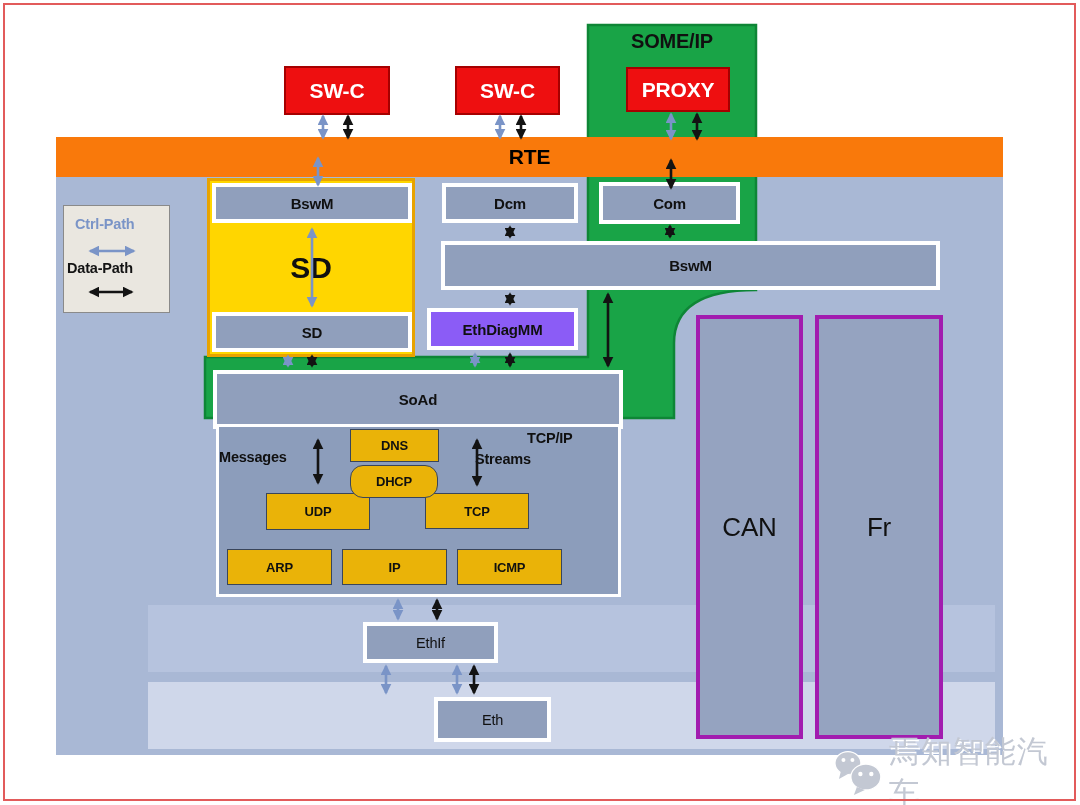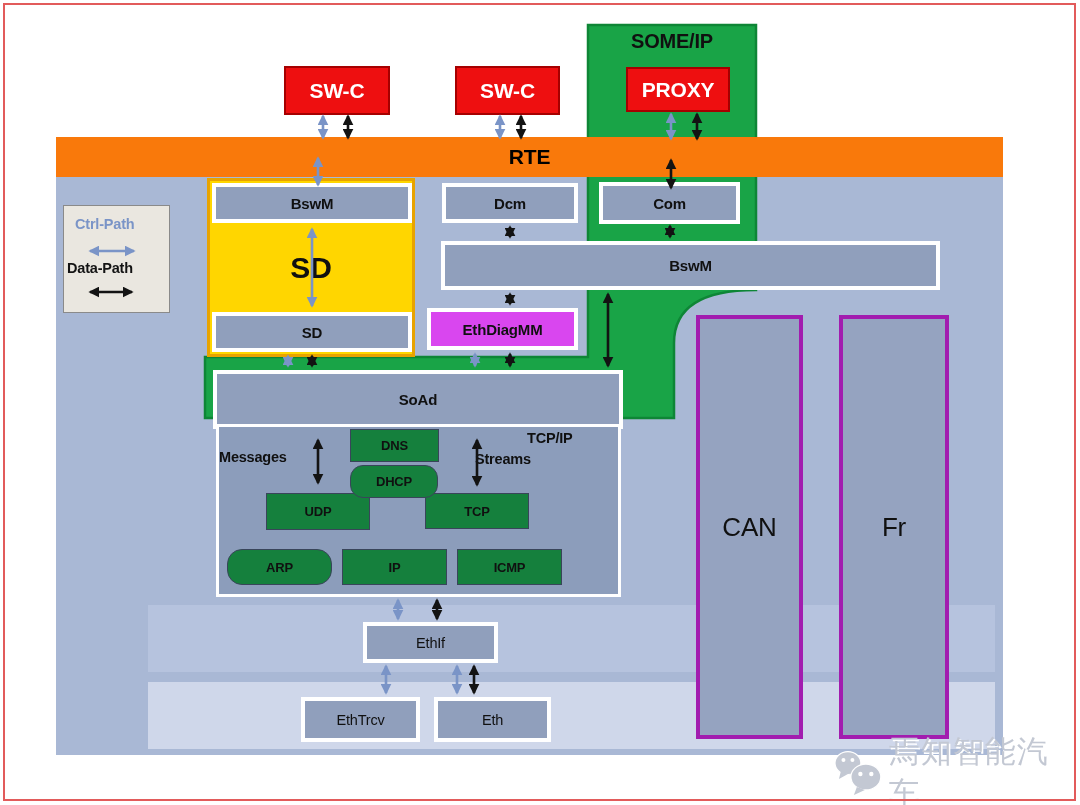--- a/index.html
+++ b/index.html
@@ -13,30 +13,30 @@
   .band1{left:148px;top:605px;width:847px;height:67px;background:#b6c3de;z-index:2;}
   .band2{left:148px;top:682px;width:847px;height:67px;background:#cfd7ea;z-index:2;}
   .greenshape{left:0;top:0;width:1080px;height:805px;z-index:3;pointer-events:none;}
   .rtebar{left:56px;top:137px;width:947px;height:40px;background:#f9790b;z-index:4;
     display:flex;align-items:center;justify-content:center;color:#000000;font-weight:bold;font-size:21px;}
   .redbox{background:#ee0f10;border:2.5px solid #a60000;display:flex;align-items:center;justify-content:center;
     color:#fff;font-weight:bold;font-size:21px;z-index:6;}
   .module{border:4px solid #ffffff;background:#909fbc;display:flex;align-items:center;justify-content:center;
     font-weight:bold;font-size:15px;z-index:6;}
   .module.plain{font-weight:normal;font-size:14.5px;}
-  .graybox{background:#d946ef;}
+  .graybox{background:#8b5cf6;}
   .busbox{border:4px solid #a21caf;background:#95a3c0;display:flex;align-items:center;justify-content:center;
     font-weight:normal;font-size:26px;z-index:6;}
   .yellowbox{left:207px;top:178px;width:208px;height:179px;background:#ffd600;border:3px solid #e8a300;z-index:5;}
   .sdbig{left:207px;top:250px;width:208px;height:36px;display:flex;align-items:center;justify-content:center;
     font-weight:bold;font-size:30px;z-index:6;}
   .someiplabel{left:588px;top:28px;width:168px;height:26px;display:flex;align-items:center;justify-content:center;
     font-weight:bold;font-size:20px;z-index:6;}
   .tcpippanel{left:216px;top:424px;width:405px;height:173px;background:#8c9dbb;border:3px solid #ffffff;z-index:6;}
-  .sbox{position:absolute;box-sizing:border-box;background:#15803d;border:1.5px solid #39455a;
+  .sbox{position:absolute;box-sizing:border-box;background:#eab308;border:1.5px solid #39455a;
     display:flex;align-items:center;justify-content:center;font-weight:600;font-size:13px;z-index:7;}
   .tlabel{position:absolute;font-weight:bold;font-size:14.5px;z-index:7;}
   .legend{left:63px;top:205px;width:107px;height:108px;background:#eae7e0;border:1.5px solid #8a8a8a;z-index:6;}
   .legend .ctrl{position:absolute;left:11px;top:10px;font-weight:600;font-size:14.5px;color:#7a94c7;}
   .legend .data{position:absolute;left:3px;top:54px;font-weight:600;font-size:14.5px;color:#131313;}
   .overlay{left:0;top:0;width:1080px;height:805px;z-index:10;pointer-events:none;}
   .watermark{left:833px;top:731px;z-index:12;display:flex;align-items:center;gap:4px;}
   .watermark .wtext{font-size:31px;color:#c3c8d3;text-shadow:1.5px 1.5px 0 #ffffff;letter-spacing:1px;}
 </style>
 </head>
@@ -106,44 +106,41 @@
   </div>
   <div class="sbox" style="left:266px;top:493px;width:104px;height:37px;">
     <span>UDP</span>
   </div>
   <div class="sbox" style="left:425px;top:493px;width:104px;height:36px;">
     <span>TCP</span>
   </div>
   <div class="sbox" style="left:350px;top:465px;width:88px;height:33px;z-index:8;border-radius:13px;">
     <span>DHCP</span>
   </div>
-  <div class="sbox" style="left:227px;top:549px;width:105px;height:36px;border-radius:15px;">
+  <div class="sbox" style="left:227px;top:549px;width:105px;height:36px;">
     <span>ARP</span>
   </div>
   <div class="sbox" style="left:342px;top:549px;width:105px;height:36px;">
     <span>IP</span>
   </div>
   <div class="sbox" style="left:457px;top:549px;width:105px;height:36px;justify-content:center;">
     <span>ICMP</span>
   </div>
 
   <div class="abs module plain" style="left:363px;top:622px;width:135px;height:41px;">
     <span>EthIf</span>
   </div>
-  <div class="abs module plain" style="left:301px;top:697px;width:119px;height:45px;">
-    <span>EthTrcv</span>
-  </div>
   <div class="abs module plain" style="left:434px;top:697px;width:117px;height:45px;">
     <span>Eth</span>
   </div>
 
   <div class="abs busbox" style="left:696px;top:315px;width:107px;height:424px;">
     <span>CAN</span>
   </div>
-  <div class="abs busbox" style="left:815px;top:315px;width:110px;height:424px;margin-left:24px;">
+  <div class="abs busbox" style="left:815px;top:315px;width:128px;height:424px;">
     <span>Fr</span>
   </div>
 
   <svg class="abs overlay" viewBox="0 0 1080 805">
     <defs>
       <marker id="mb" viewBox="0 0 10 10" refX="8.5" refY="5" markerWidth="11" markerHeight="11" markerUnits="userSpaceOnUse" orient="auto-start-reverse">
         <path d="M0,0 L10,5 L0,10 z" fill="#131313"></path>
       </marker>
       <marker id="ml" viewBox="0 0 10 10" refX="8.5" refY="5" markerWidth="11" markerHeight="11" markerUnits="userSpaceOnUse" orient="auto-start-reverse">
         <path d="M0,0 L10,5 L0,10 z" fill="#7a94c7"></path>

